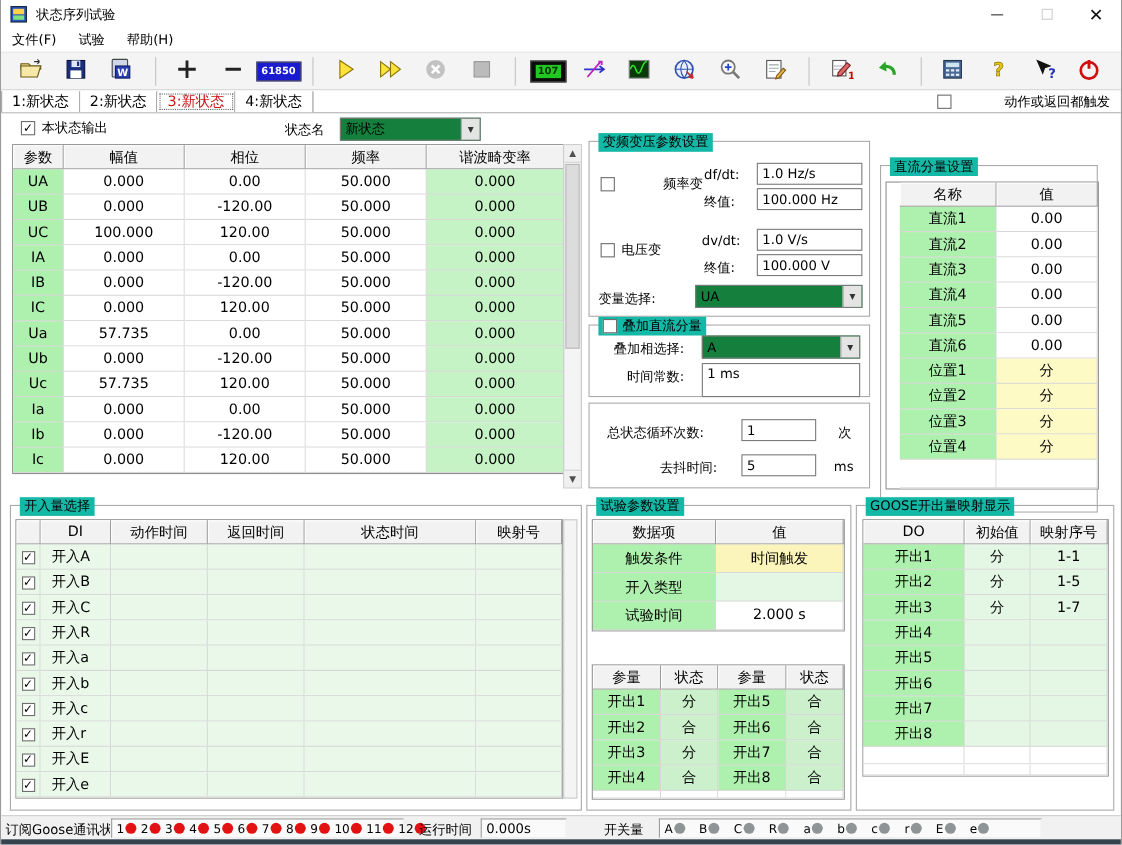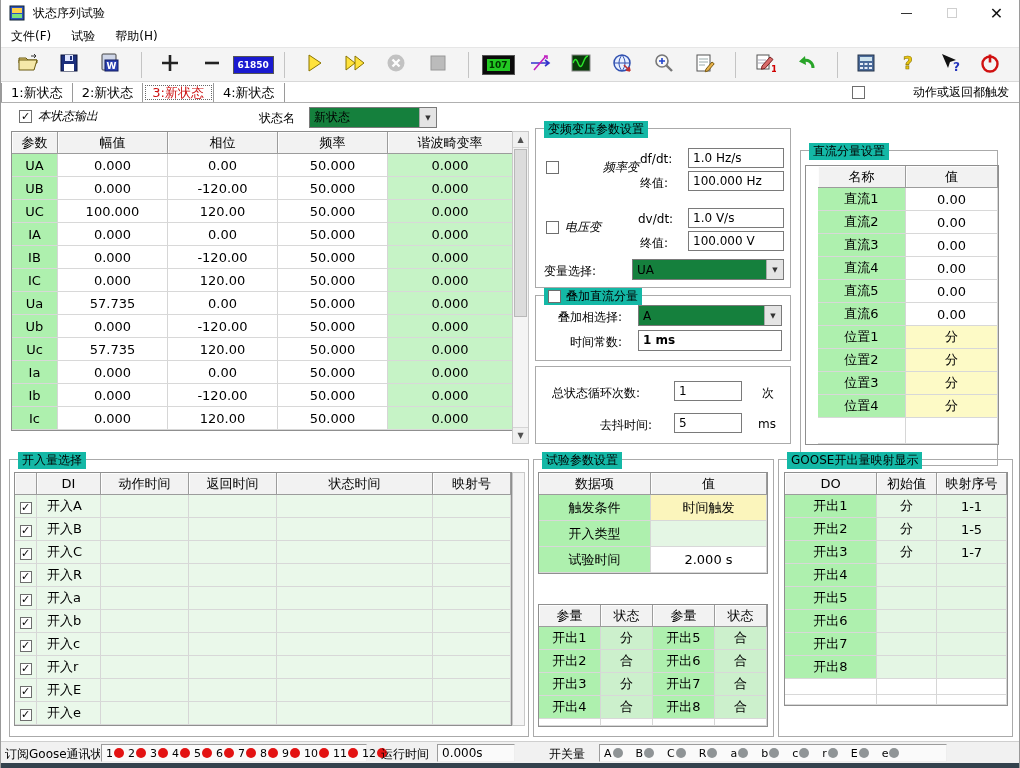--- a/index.html
+++ b/index.html
@@ -43,21 +43,21 @@
   
   .cbx { width:13px; height:13px; border:1px solid #6e6e6e; background:#fff; display:inline-flex;
          align-items:center; justify-content:center; font-size:11px; font-weight:bold; line-height:11px; flex:none; }
   .cbx.checked::before { content:"✓"; margin-top:-1px; }
   .tin { border:1px solid #7a7a7a; background:#fff; height:20px; line-height:18px; padding-left:4px; font-size:12px; }
   .combo { border:1px solid #7a7a7a; background:#15803d; height:21px; display:flex; align-items:center; }
   .combo .cv { flex:1; padding-left:4px; }
   .combo .cbtn { width:17px; height:100%; background:#e4e4e4; border-left:1px solid #aaa; display:flex; align-items:center; justify-content:center; font-size:7px; color:#333; }
 
   .subheader { position:absolute; left:0; top:104px; width:100%; height:26px; }
-  .row-flex { display:flex; align-items:center; gap:6px;font-style:italic; }
+  .row-flex { display:flex; align-items:center; gap:6px; }
 
   
   .grp { position:absolute; border:1px solid #aaa; }
   .grp-title { position:absolute; top:-8px; left:8px; background:#14b8a6; padding:0 4px; font-size:12px; display:flex; align-items:center; gap:5px; white-space:nowrap; }
 
   
   table.grid { border-collapse:separate; border-spacing:0; table-layout:fixed; border:1px solid #8f8f8f; }
   table.grid th { background:var(--header-gray); font-weight:normal; font-size:13px; height:22px;
                   border-right:1px solid #9c9c9c; border-bottom:1px solid #9c9c9c; box-shadow:inset 1px 1px 0 #fdfdfd; }
   table.grid td { font-size:13px; text-align:center; height:23px; border-right:1px solid #d6d6d6; border-bottom:1px solid #d8d8d8; overflow:hidden; white-space:nowrap; }
@@ -428,21 +428,21 @@
     <span class="grp-title">
       <span class="cbx" id="dcsup-cbx"></span>
       <span>叠加直流分量</span>
     </span>
     <span class="lbl" style="position:absolute; left:22px; top:13px;">叠加相选择:</span>
     <div class="combo" style="position:absolute; left:102px; top:9px; width:144px;">
       <span class="cv">A</span>
       <span class="cbtn">▼</span>
     </div>
     <span class="lbl" style="position:absolute; left:34px; top:38px;">时间常数:</span>
-    <div class="tin" style="position:absolute; left:102px; top:34px; width:144px; height:21px;font-weight:bold;">1 ms</div>
+    <div class="tin" style="position:absolute; left:102px; top:34px; width:144px; height:31px;">1 ms</div>
   </div>
 
   <div class="grp" style="left:534px; top:366px; width:256px; height:78px;">
     <span class="lbl" style="position:absolute; left:16px; top:18px;">总状态循环次数:</span>
     <div class="tin" style="position:absolute; left:138px; top:14px; width:68px;">1</div>
     <span class="lbl" style="position:absolute; left:226px; top:18px;">次</span>
     <span class="lbl" style="position:absolute; left:64px; top:50px;">去抖时间:</span>
     <div class="tin" style="position:absolute; left:138px; top:46px; width:68px;">5</div>
     <span class="lbl" style="position:absolute; left:222px; top:50px;">ms</span>
   </div>

